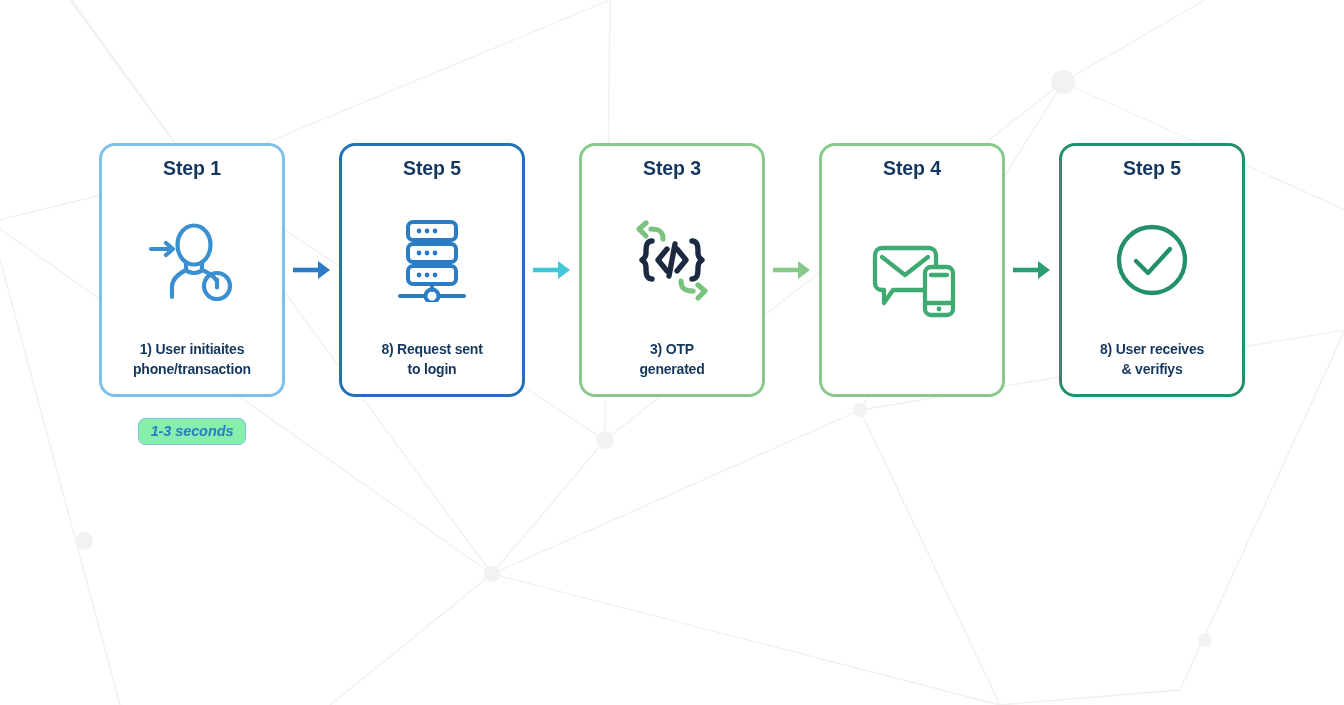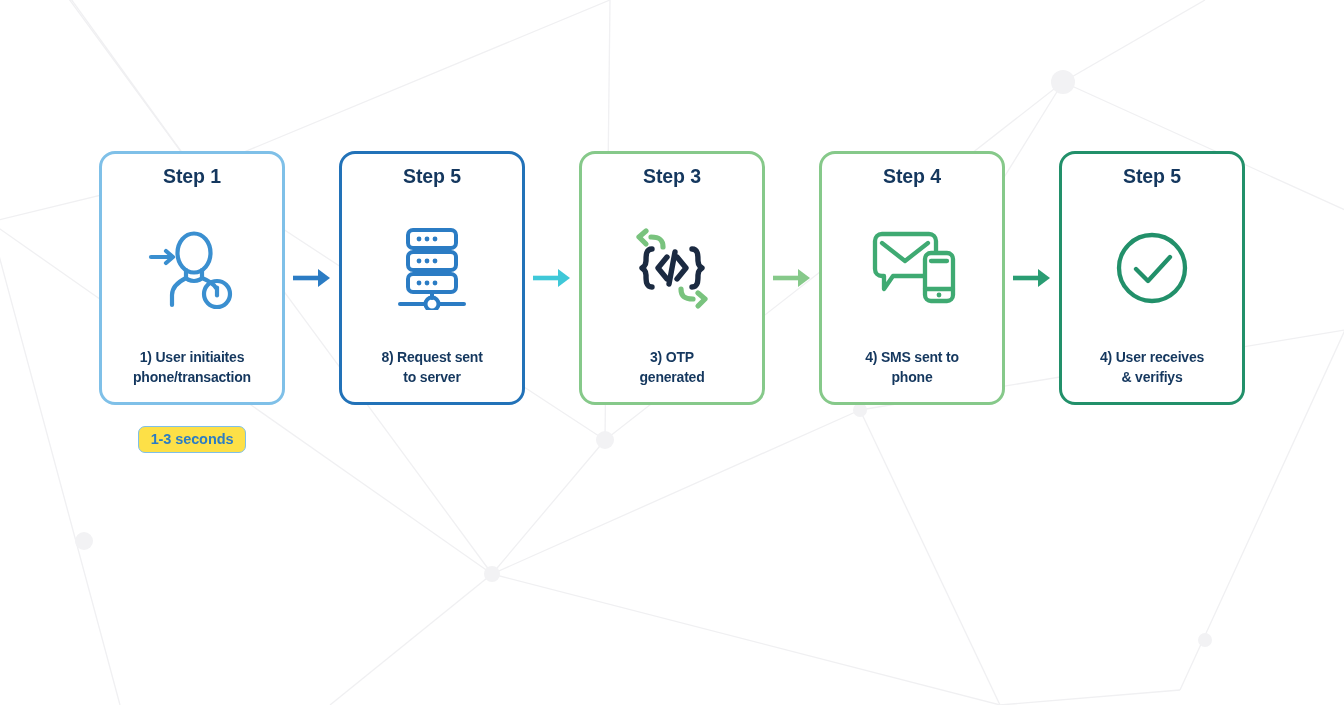--- a/index.html
+++ b/index.html
@@ -22,21 +22,21 @@
     width: 1344px;
     height: 705px;
     z-index: 0;
     pointer-events: none;
   }
 
   
   #flow {
     position: absolute;
     left: 0;
-    top: 12px;
+    top: 4px;
     width: 1344px;
     height: 574px;
     z-index: 2;
     display: flex;
     align-items: center;
     justify-content: center;
   }
   .flow-inner {
     display: flex;
     flex-direction: row;
@@ -87,27 +87,28 @@
     line-height: 1.45;
     padding: 0 6px 4px 6px;
     letter-spacing: -0.2px;
   }
 
   
   .badge {
     margin-top: 21px;
     border: 1.6px solid #7fc0e8;
     border-radius: 7px;
-    background: #fde047;
+    background: #86efac;
     color: #2b7cc4;
     font-size: 14.5px;
     font-weight: bold;
     padding: 5px 12px 6px 12px;
     line-height: 1;
     letter-spacing: -0.1px;
+    font-style: italic;
   }
   .badge-spacer {
     height: 44px;
   }
 
   
   .arrow-cell {
     width: 54px;
     height: 254px;
     display: flex;
@@ -211,21 +212,21 @@
                 <circle cx="39" cy="57" r="2.4"></circle>
             </g>
             <path d="M36,66 L36,72"></path>
             <path d="M4,78 L28,78"></path>
             <path d="M44,78 L68,78"></path>
             <circle cx="36" cy="78" r="6.5"></circle>
           </svg>
         </div>
         <div class="card-caption">
           <span>8) Request sent</span><br>
-          <span>to server</span>
+          <span>to login</span>
         </div>
       </div>
       <div class="badge-spacer"></div>
     </div>
 
     <div class="arrow-cell">
       <svg width="42" height="26" viewBox="0 0 42 26" xmlns="http://www.w3.org/2000/svg">
         <path d="M2,13 L31,13" stroke="#3fc8d8" stroke-width="4.6" stroke-linecap="butt"></path>
         <path d="M27,4 L39,13 L27,22 Z" fill="#3fc8d8"></path>
       </svg>
@@ -281,24 +282,20 @@
                      C71,46 68,49 64,49 L28,49 L19,62 L19,49 L17,49
                      C13,49 10,46 10,42 Z" fill="#ffffff"></path>
             <path d="M17,16 L40,34 L63,16"></path>
 
             <rect x="60" y="26" width="28" height="48" rx="6" fill="#ffffff"></rect>
             <path d="M66,34 L82,34"></path>
             <path d="M60,62 L88,62"></path>
             <circle cx="74" cy="68" r="2.4" fill="#3faa72" stroke="none"></circle>
           </svg>
         </div>
-        <div class="card-caption">
-          <span>4) SMS sent to</span><br>
-          <span>phone</span>
-        </div>
       </div>
       <div class="badge-spacer"></div>
     </div>
 
     <div class="arrow-cell">
       <svg width="42" height="26" viewBox="0 0 42 26" xmlns="http://www.w3.org/2000/svg">
         <path d="M2,13 L31,13" stroke="#2a9d73" stroke-width="4.6" stroke-linecap="butt"></path>
         <path d="M27,4 L39,13 L27,22 Z" fill="#2a9d73"></path>
       </svg>
     </div>
@@ -306,21 +303,21 @@
     <div class="step-col">
       <div class="card" style="border-color:#22906a">
         <div class="card-title">Step 5</div>
         <div class="card-icon">
           <svg width="84" height="84" viewBox="0 0 84 84" xmlns="http://www.w3.org/2000/svg" fill="none" stroke="#22906a" stroke-width="4.3" stroke-linecap="round" stroke-linejoin="round">
             <circle cx="42" cy="42" r="33"></circle>
             <path d="M26,43 L38,55 L60,31"></path>
           </svg>
         </div>
         <div class="card-caption">
-          <span>4) User receives</span><br>
+          <span>8) User receives</span><br>
           <span>&amp; verifiys</span>
         </div>
       </div>
       <div class="badge-spacer"></div>
     </div>
 
   </div>
 </div>
 
 </body></html>

